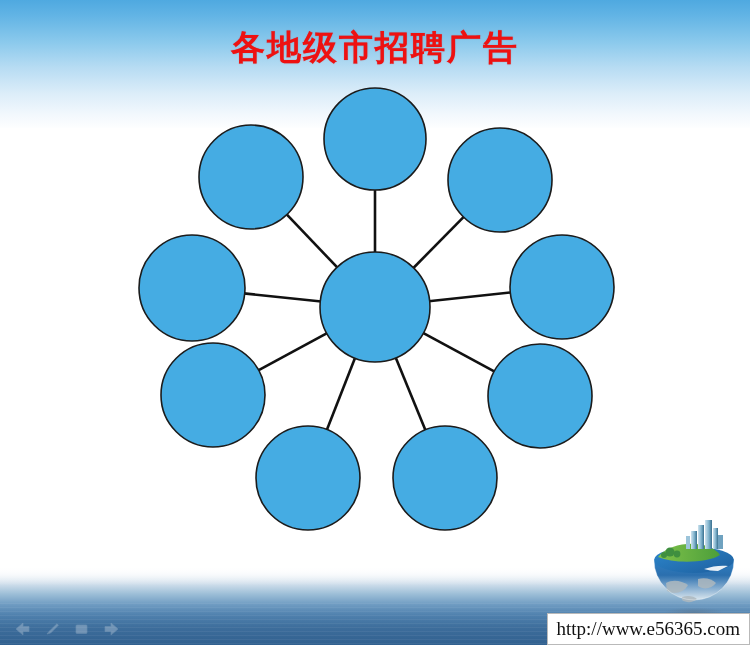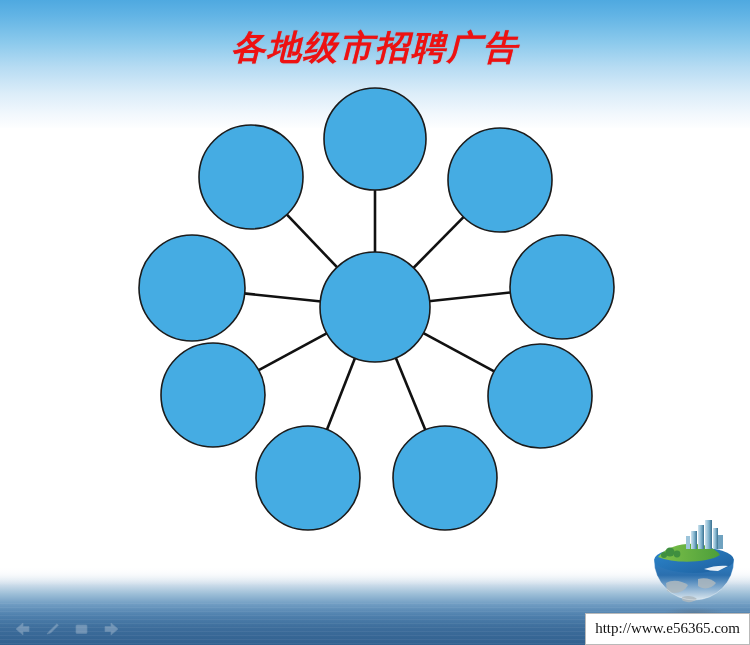--- a/index.html
+++ b/index.html
@@ -52,42 +52,42 @@
     position:absolute;left:0;bottom:0;width:750px;height:42px;
     background:repeating-linear-gradient(to bottom,
       rgba(255,255,255,.055) 0px,rgba(255,255,255,.055) 1px,
       rgba(255,255,255,0) 1px,rgba(255,255,255,0) 4px);
     pointer-events:none;
   }
   
   .title{
     position:absolute;left:0;top:27px;width:750px;text-align:center;
     font-family:"DejaVu Sans","Liberation Sans",sans-serif;
-    font-size:34px;font-weight:bold;font-style:italic;
+    font-size:34px;font-weight:bold;
     color:#ee1111;letter-spacing:2px;line-height:40px;
     white-space:nowrap;
     text-shadow:0 0 1px rgba(200,0,0,.5);
   }
   
   .diagram{position:absolute;left:0;top:0;width:750px;height:645px;}
   
   .nav-controls{
     position:absolute;left:14px;bottom:9px;display:flex;
     gap:14px;align-items:center;opacity:.30;
   }
   .nav-controls svg{display:block;}
   
   .globe{position:absolute;right:8px;bottom:28px;width:96px;height:104px;}
   
   .watermark{
     position:absolute;right:0;bottom:0;
     background:#ffffff;border:1px solid #b9b9b9;
     padding:4px 9px 5px 9px;
     font-family:"Liberation Serif","DejaVu Serif",serif;
-    font-size:15px;color:#111;line-height:21px;white-space:nowrap;
+    font-size:19px;color:#111;line-height:21px;white-space:nowrap;
   }
 </style>
 </head>
 <body>
 
 <div id="slide">
 
   <div class="sky"></div>
   <div class="stage"></div>
 

